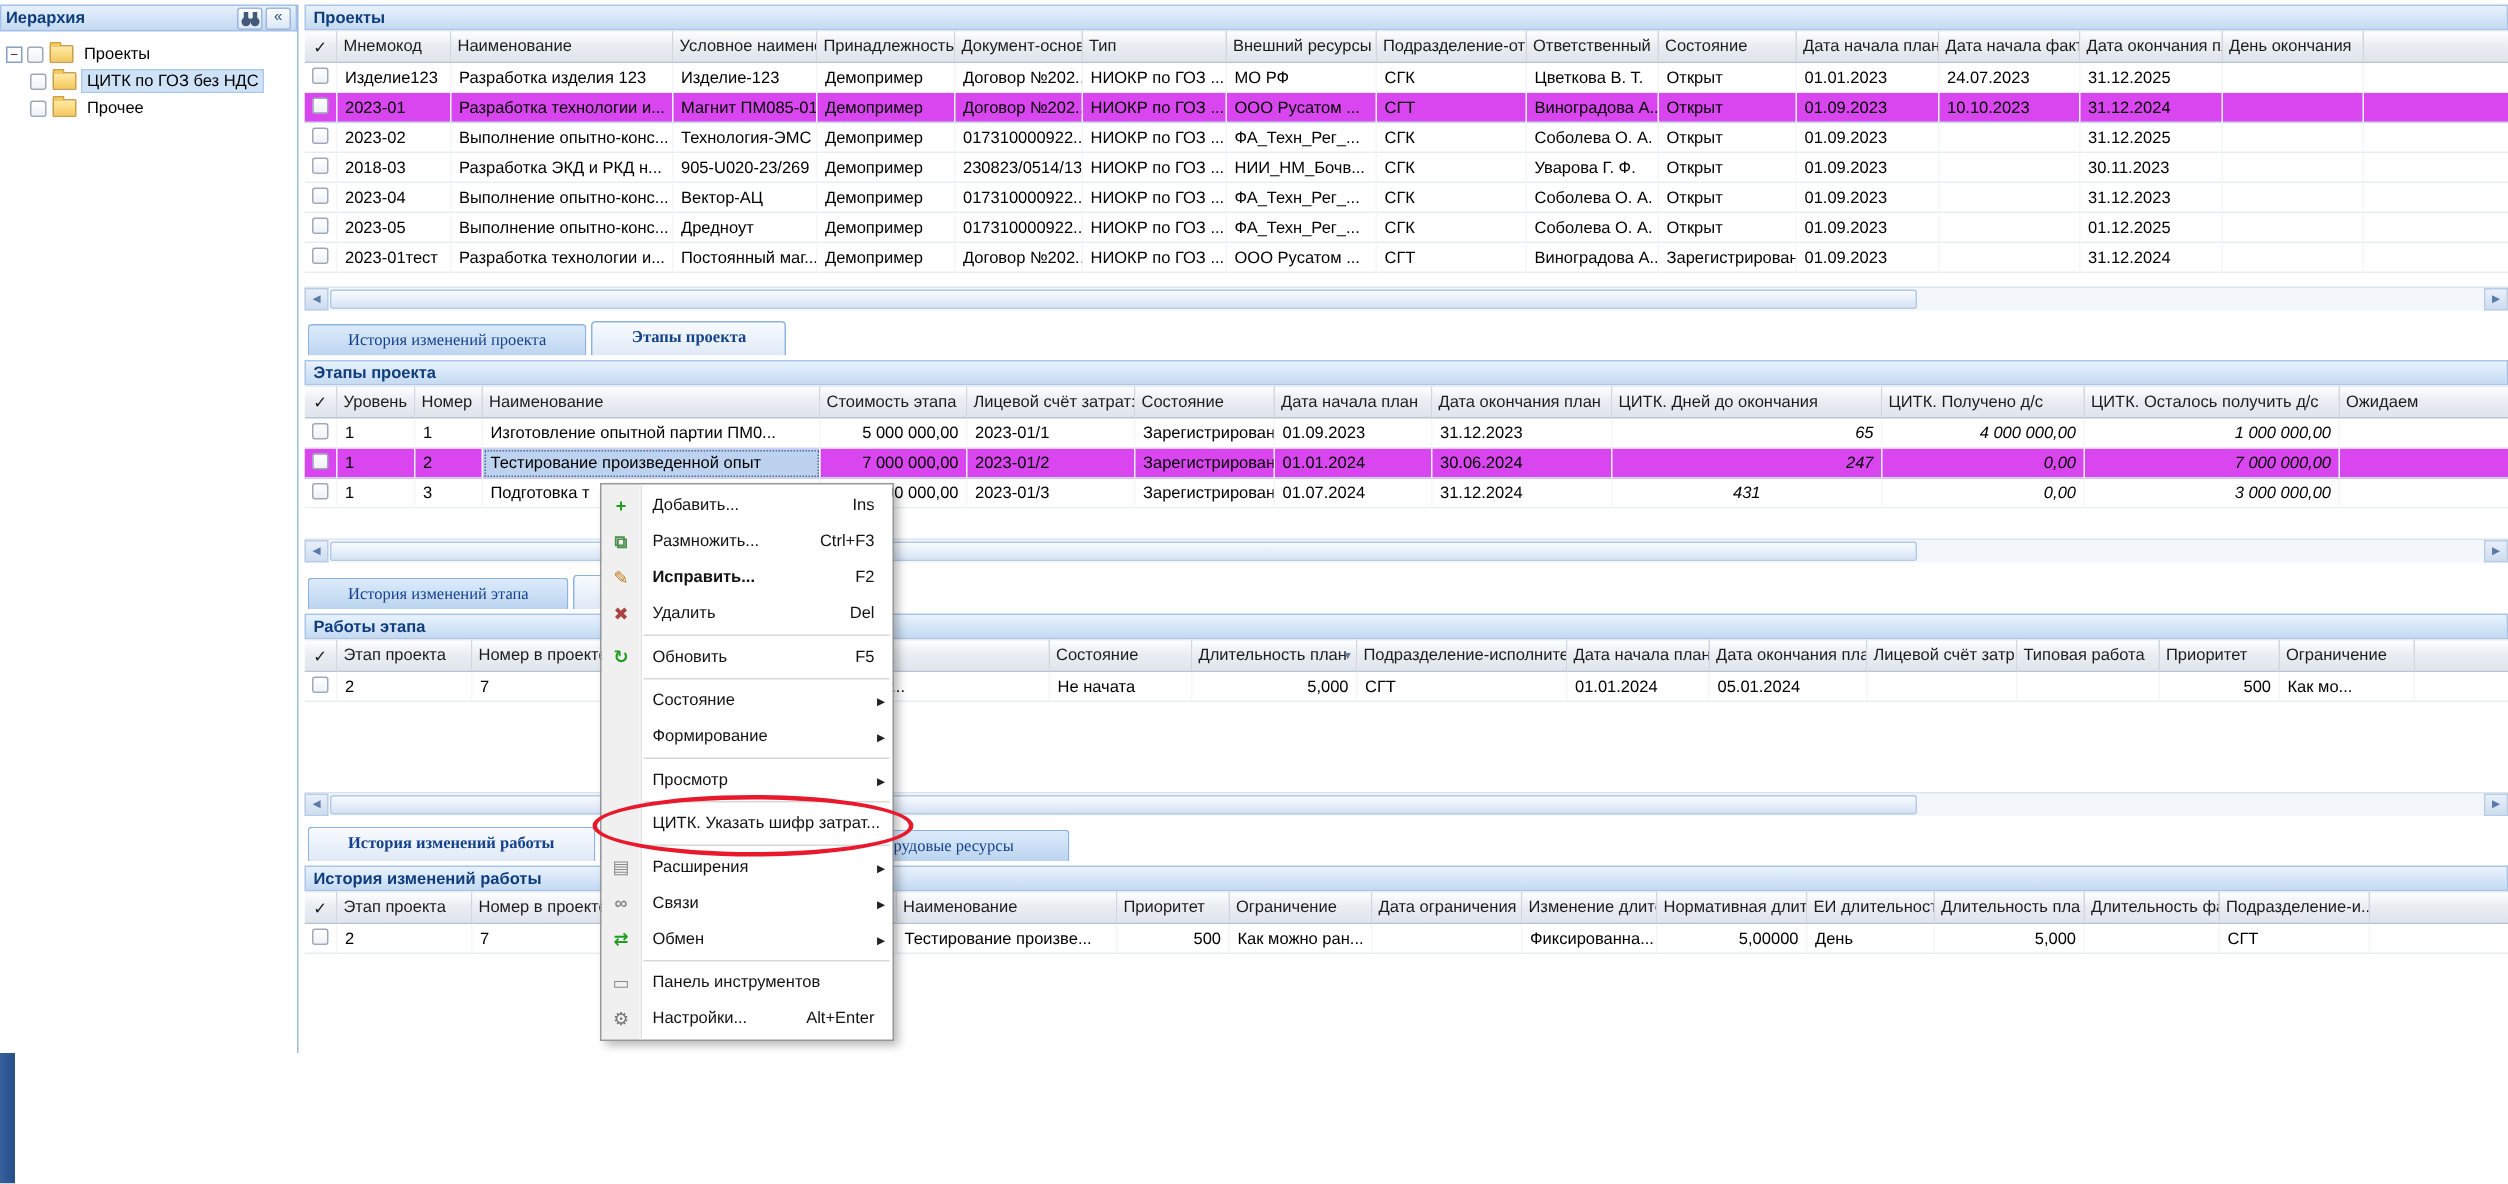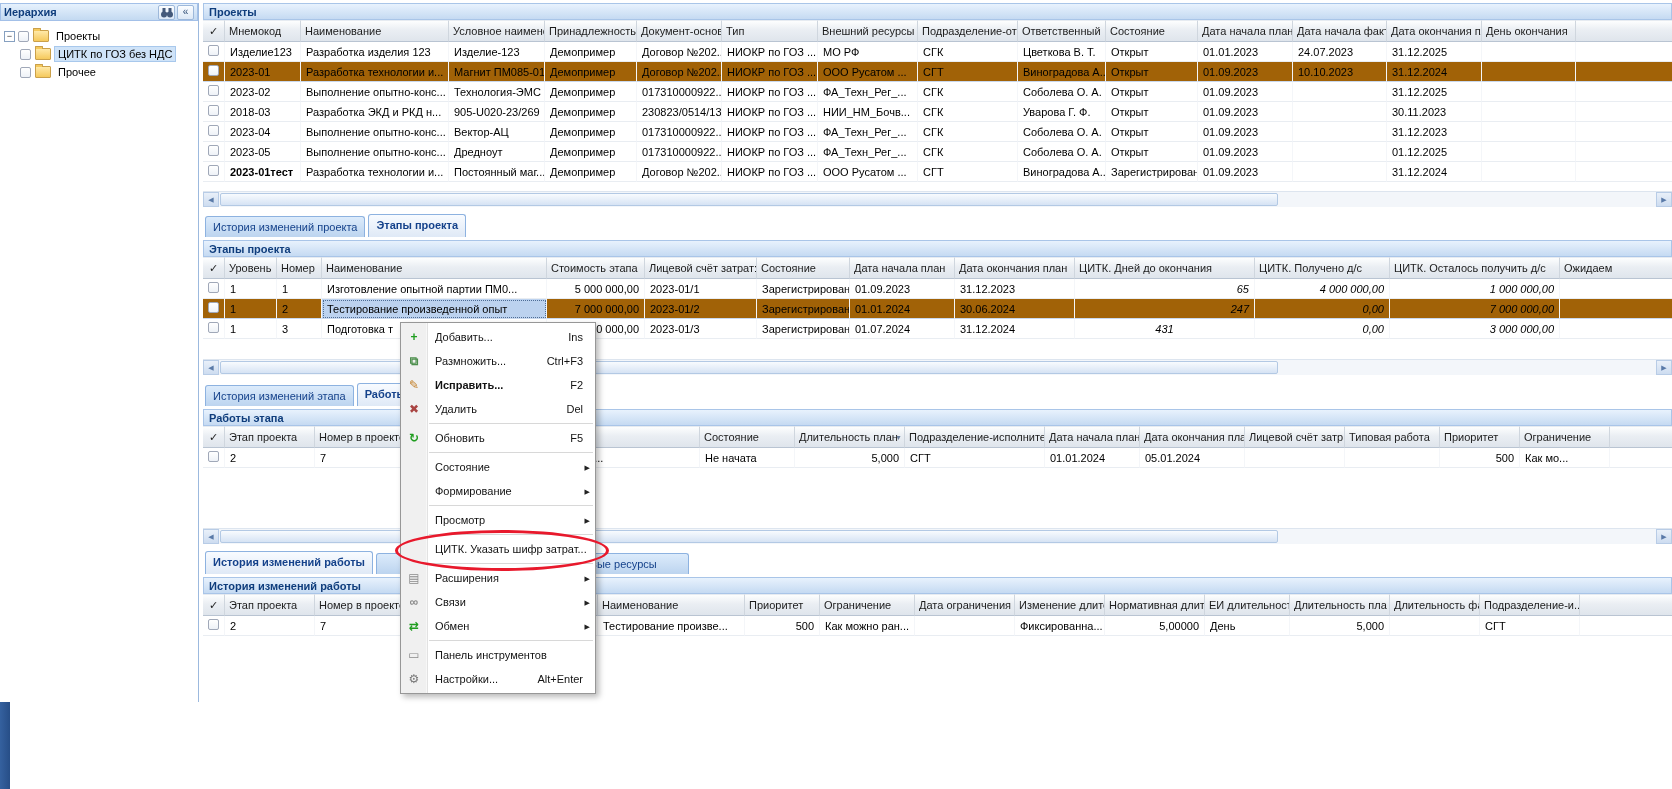--- a/index.html
+++ b/index.html
@@ -24,32 +24,32 @@
   .tsel .tlbl{background:#cfe3f8;outline:1px solid #a8c8ec;}
   .edge-strip{position:absolute;left:0;top:702px;width:10px;height:87px;background:linear-gradient(to right,#35619f,#274e87);}
   
   .panel-hd{position:absolute;left:203px;width:1469px;height:17px;box-sizing:border-box;background:linear-gradient(#e8f2fd,#c5daf2);border:1px solid #a9c5e8;color:#0f3d7c;font-weight:bold;padding:2px 5px 0;white-space:nowrap;overflow:hidden;}
   .grid{position:absolute;left:203px;width:1469px;overflow:hidden;background:#fff;}
   .ghd{display:flex;height:22px;}
   .hcell{flex:none;box-sizing:border-box;height:22px;padding:4px 4px 0;background:linear-gradient(#fdfefe,#eaeef3 45%,#dfe5ec);border-right:1px solid #cfd6de;border-top:1px solid #e6ebf1;border-bottom:1px solid #b9c4d2;white-space:nowrap;overflow:hidden;color:#1c1c1c;position:relative;cursor:pointer;}
   .sortarr{position:absolute;right:2px;top:7px;font-size:7px;color:#6b7f9c;}
   .grow{display:flex;height:20px;}
   .gcell{flex:none;box-sizing:border-box;height:20px;padding:4px 5px 0;border-bottom:1px solid #e9edf2;border-right:1px solid #f4f6f9;white-space:nowrap;overflow:hidden;}
-  .grow.sel{background:#a16207;}
+  .grow.sel{background:#d946ef;}
   .grow.sel .gcell{border-bottom-color:#c9d8ee;}
   .cellsel{background:#bcd2ef;outline:1px dotted #4e6d96;outline-offset:-2px;}
   .ccheck{text-align:center;padding:3px 0 0;}
   
   .hscroll{position:absolute;left:203px;width:1469px;height:15px;background:#f3f6fa;border-top:1px solid #dde5ef;cursor:pointer;}
   .sbtn{position:absolute;left:0;top:0;width:16px;height:15px;box-sizing:border-box;background:linear-gradient(#e9f0f9,#cddcf0);border:1px solid #b8cce6;color:#5a7aa8;font-size:7px;text-align:center;line-height:13px;}
   .sbtn.sright{left:auto;right:0;}
   .sthumb{position:absolute;left:17px;top:1px;height:13px;width:72%;background:linear-gradient(#f8fbfe,#d6e3f4);border:1px solid #b3c9e4;border-radius:2px;box-sizing:border-box;}
   
   .tabbar{position:absolute;left:203px;width:1469px;height:24px;display:flex;align-items:flex-end;gap:3px;padding-left:2px;box-sizing:border-box;}
-  .tab{flex:none;height:21px;box-sizing:border-box;padding:4px 7px 0;border:1px solid #8db2e0;border-bottom:none;border-radius:3px 3px 0 0;background:linear-gradient(#dcebfb,#bcd4ef);color:#15428b;white-space:nowrap;overflow:hidden;cursor:pointer;text-align:center;}
+  .tab{flex:none;height:21px;box-sizing:border-box;padding:4px 26px 0;border:1px solid #8db2e0;border-bottom:none;border-radius:3px 3px 0 0;background:linear-gradient(#dcebfb,#bcd4ef);color:#15428b;white-space:nowrap;overflow:hidden;cursor:pointer;text-align:center;font-family:Liberation Serif, serif;}
   .tab.active{background:linear-gradient(#f8fbff,#dfe9f6);font-weight:bold;height:23px;}
   
   .menu{position:absolute;left:400px;top:322px;width:196px;box-sizing:border-box;border:1px solid #979797;box-shadow:3px 3px 6px rgba(0,0,0,.28);padding:2px 0;z-index:40;background:linear-gradient(to right,#f0f0f0 0,#f0f0f0 25px,#fff 26px);}
   .menu::after{content:'';position:absolute;left:26px;top:0;bottom:0;width:1px;background:#e2e2e2;}
   .mi{height:24px;display:flex;align-items:center;position:relative;cursor:pointer;}
   .mi .ic{width:26px;flex:none;text-align:center;font-size:12px;line-height:24px;font-weight:bold;z-index:1;}
   .mi .lbl{padding-left:8px;color:#131313;z-index:1;}
   .mi .lbl.b{font-weight:bold;}
   .mi .sc{margin-left:auto;padding-right:12px;color:#131313;z-index:1;}
   .mi .subarr{position:absolute;right:5px;top:9px;font-size:7px;color:#222;z-index:1;}
@@ -222,21 +222,21 @@
           <div class="gcell" style="width: 88px;">Соболева О. А.</div>
           <div class="gcell" style="width: 92px;">Открыт</div>
           <div class="gcell" style="width: 95px;">01.09.2023</div>
           <div class="gcell" style="width: 94px;"></div>
           <div class="gcell" style="width: 95px;">01.12.2025</div>
           <div class="gcell" style="width: 94px;"></div>
           <div class="gcell" style="width: 120px;"></div>
         </div>
         <div class="grow">
           <div class="gcell ccheck" style="width: 22px;"><span class="cb"></span></div>
-          <div class="gcell" style="width: 76px; font-weight: bold;">2023-01тест</div>
+          <div class="gcell" style="width: 76px;">2023-01тест</div>
           <div class="gcell" style="width: 148px;">Разработка технологии и...</div>
           <div class="gcell" style="width: 96px;">Постоянный маг...</div>
           <div class="gcell" style="width: 92px;">Демопример</div>
           <div class="gcell" style="width: 85px;">Договор №202...</div>
           <div class="gcell" style="width: 96px;">НИОКР по ГОЗ ...</div>
           <div class="gcell" style="width: 100px;">ООО Русатом ...</div>
           <div class="gcell" style="width: 100px;">СГТ</div>
           <div class="gcell" style="width: 88px;">Виноградова А...</div>
           <div class="gcell" style="width: 92px;">Зарегистрирован</div>
           <div class="gcell" style="width: 95px;">01.09.2023</div>

